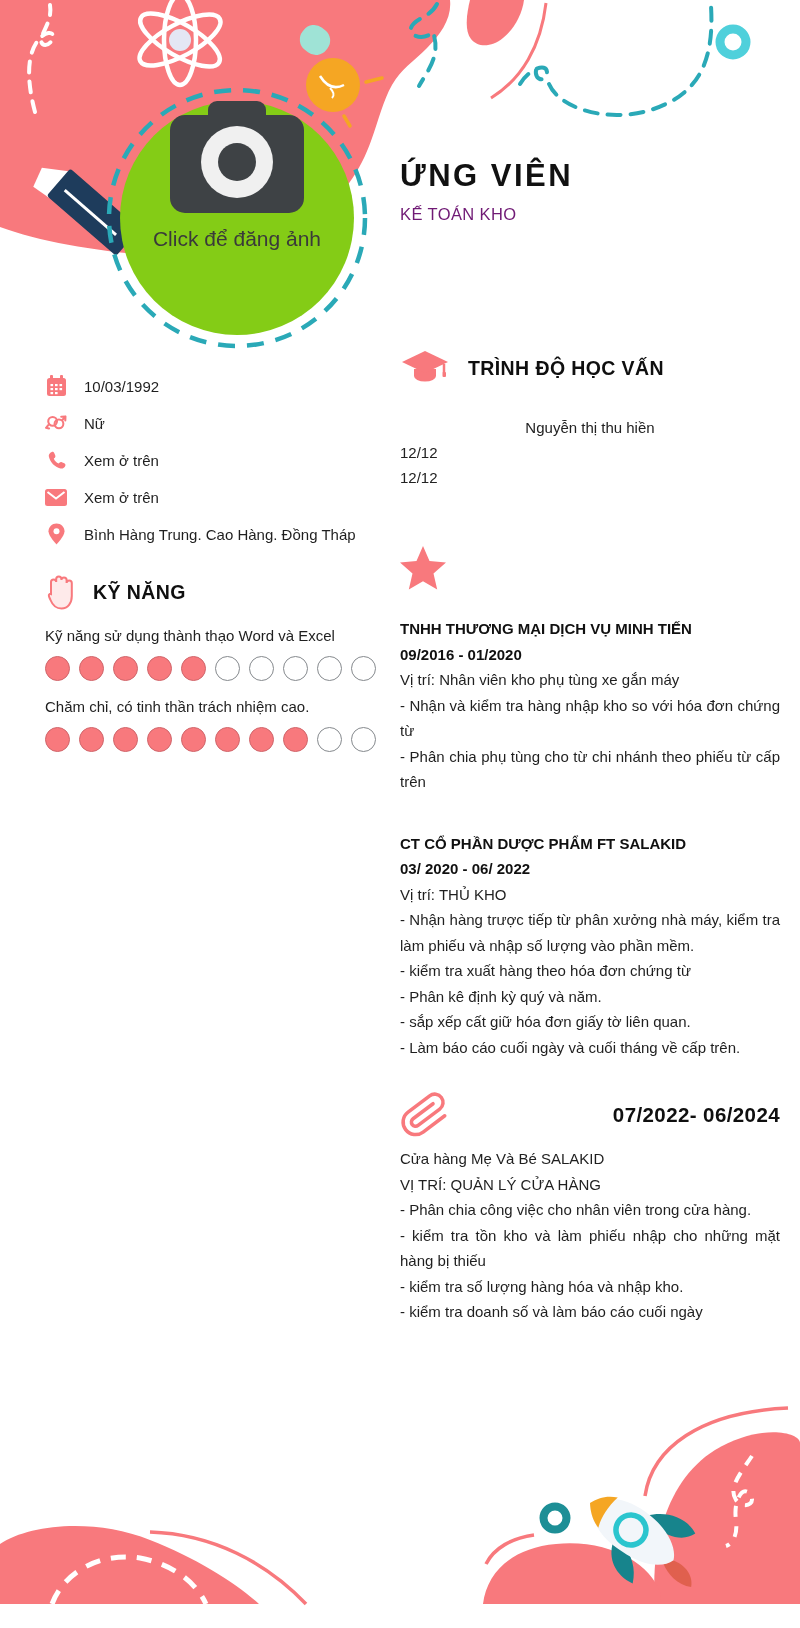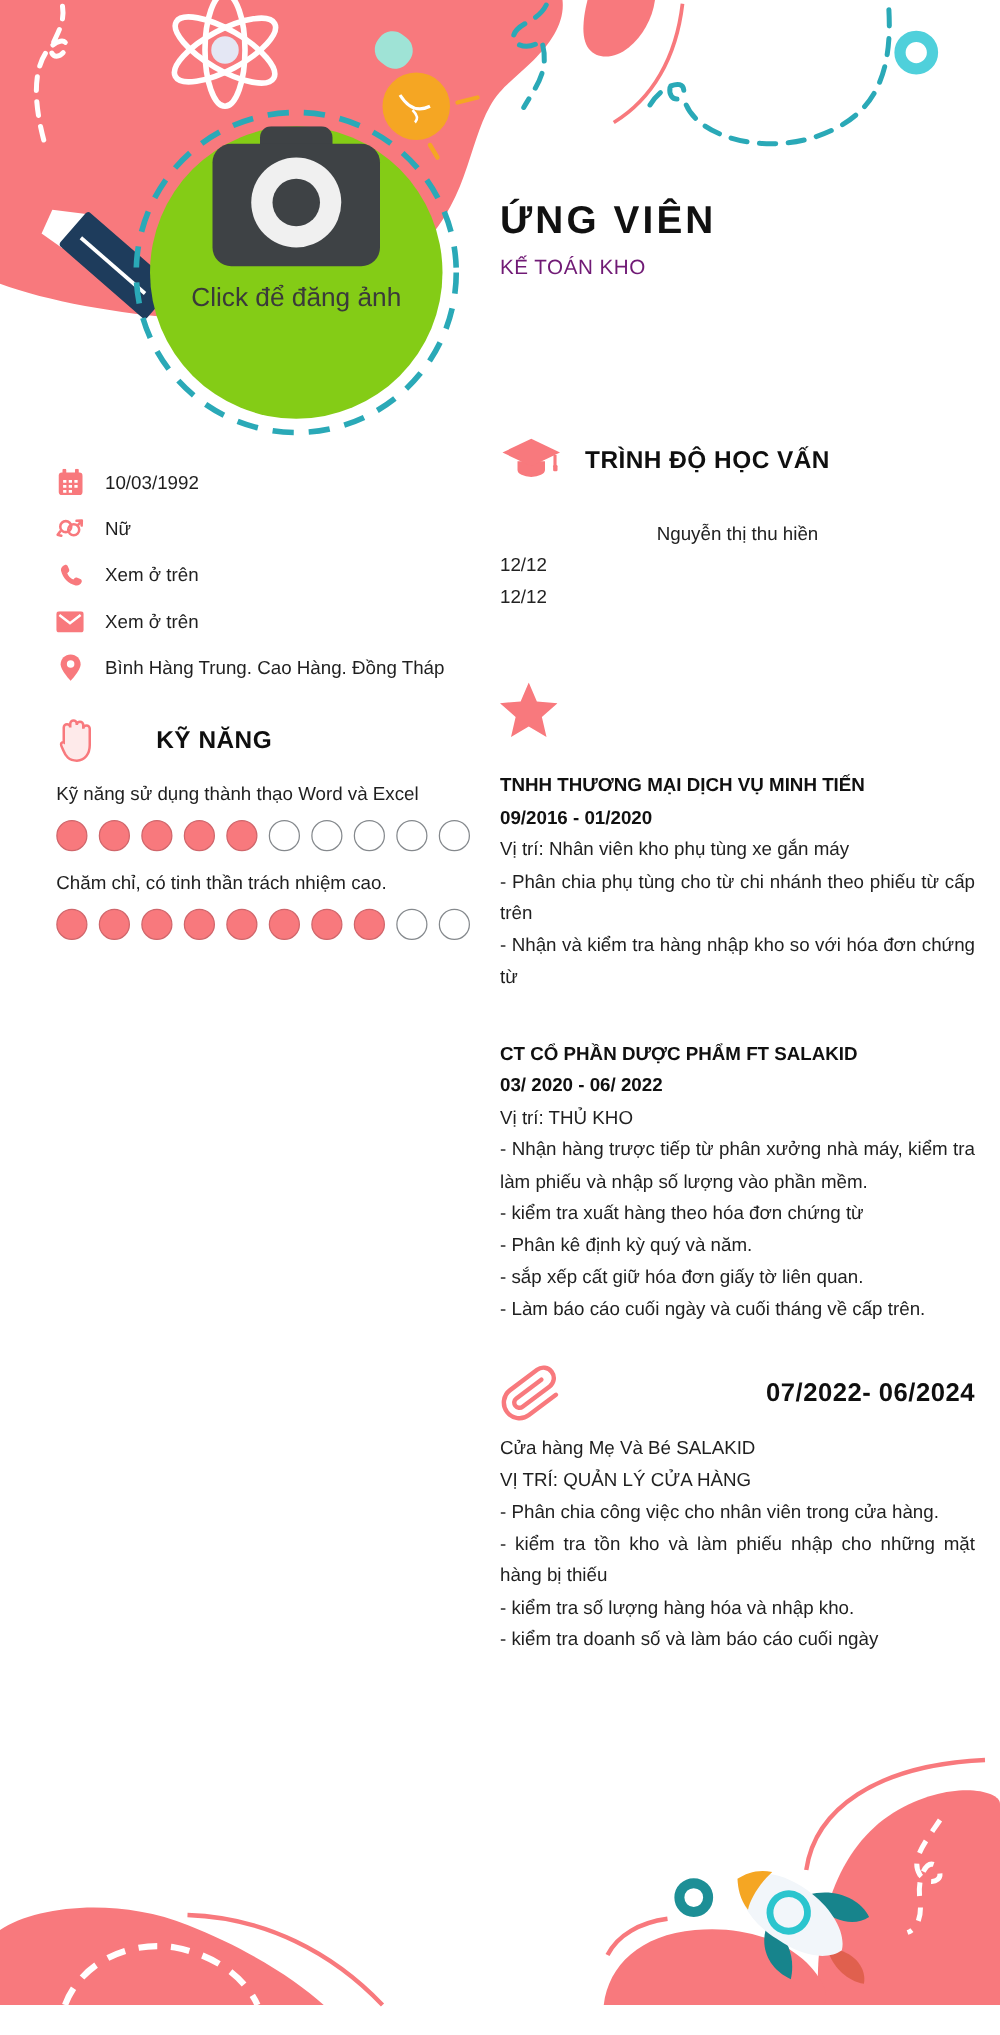--- a/index.html
+++ b/index.html
@@ -33,21 +33,21 @@
   .contact-row{display:flex;align-items:center;height:24px;margin-bottom:13px;}
   .contact-row .ic{width:22px;height:24px;flex:none;display:flex;align-items:center;justify-content:center;}
   .contact-row .txt{margin-left:17px;font-size:15px;color:#1f1f1f;}
 
   
   .sec-head{display:flex;align-items:center;}
   .sec-head .ic{flex:none;display:flex;align-items:center;justify-content:center;}
   .sec-title{font-size:19.5px;font-weight:700;color:#0f0f0f;letter-spacing:.4px;}
 
   
-  .skills-head{margin-top:26px;gap:32px;}
+  .skills-head{margin-top:26px;}
   .skills-head .sec-title{margin-left:16px;}
   .skill-label{margin-top:15px;font-size:15px;color:#1f1f1f;}
   .dots{margin-top:12px;display:flex;gap:9px;}
   .dot{width:25px;height:25px;border-radius:50%;box-sizing:border-box;border:1.5px solid #85898D;background:#fff;}
   .dot.filled{background:#F8797D;border-color:#D0666B;}
 
   
   .edu-head .sec-title{margin-left:18px;}
   .edu-body{margin-top:28px;font-size:15px;line-height:1.67;}
   .exp-head{margin-top:56px;}
@@ -250,22 +250,22 @@
         <svg width="46" height="44" viewBox="0 0 46 44">
             <polygon points="23,0 29.5,15.1 46,16.6 33.5,27.5 37.2,43.6 23,35.2 8.8,43.6 12.5,27.5 0,16.6 16.5,15.1" fill="#F8797D"></polygon>
           </svg>
       </span>
     </div>
 
     <div class="entry entry1">
       <div class="bold">TNHH THƯƠNG MẠI DỊCH VỤ MINH TIẾN</div>
       <div class="bold">09/2016 - 01/2020</div>
       <div class="line">Vị trí: Nhân viên kho phụ tùng xe gắn máy</div>
+      <div class="line">- Nhận và kiểm tra hàng nhập kho so với hóa đơn chứng từ</div>
       <div class="line">- Phân chia phụ tùng cho từ chi nhánh theo phiếu từ cấp trên</div>
-      <div class="line">- Nhận và kiểm tra hàng nhập kho so với hóa đơn chứng từ</div>
     </div>
 
     <div class="entry entry2">
       <div class="bold">CT CỔ PHẦN DƯỢC PHẨM FT SALAKID</div>
       <div class="bold">03/ 2020 - 06/ 2022</div>
       <div class="line">Vị trí: THỦ KHO</div>
       <div class="line">- Nhận hàng trược tiếp từ phân xưởng nhà máy, kiểm tra làm phiếu và nhập số lượng vào phần mềm.</div>
       <div class="line">- kiểm tra xuất hàng theo hóa đơn chứng từ</div>
       <div class="line">- Phân kê định kỳ quý và năm.</div>
       <div class="line">- sắp xếp cất giữ hóa đơn giấy tờ liên quan.</div>

